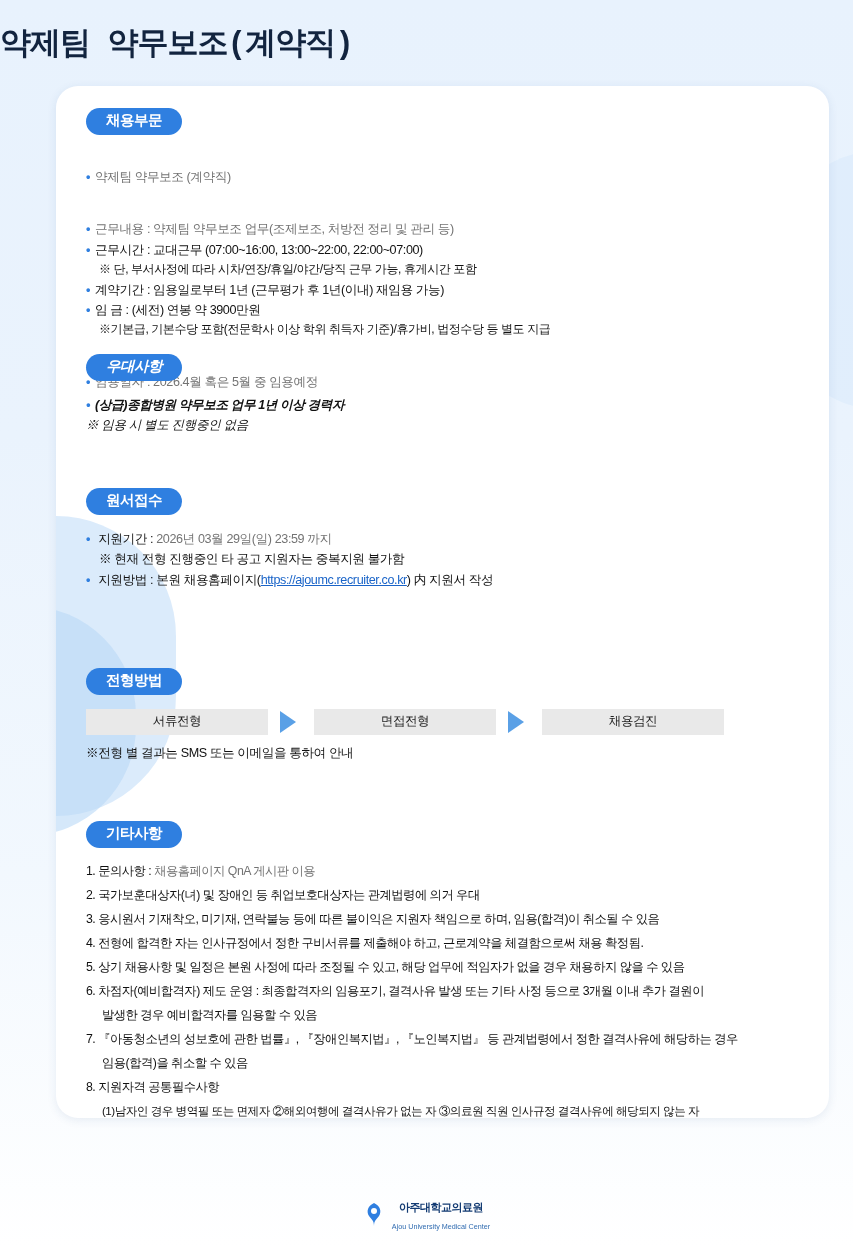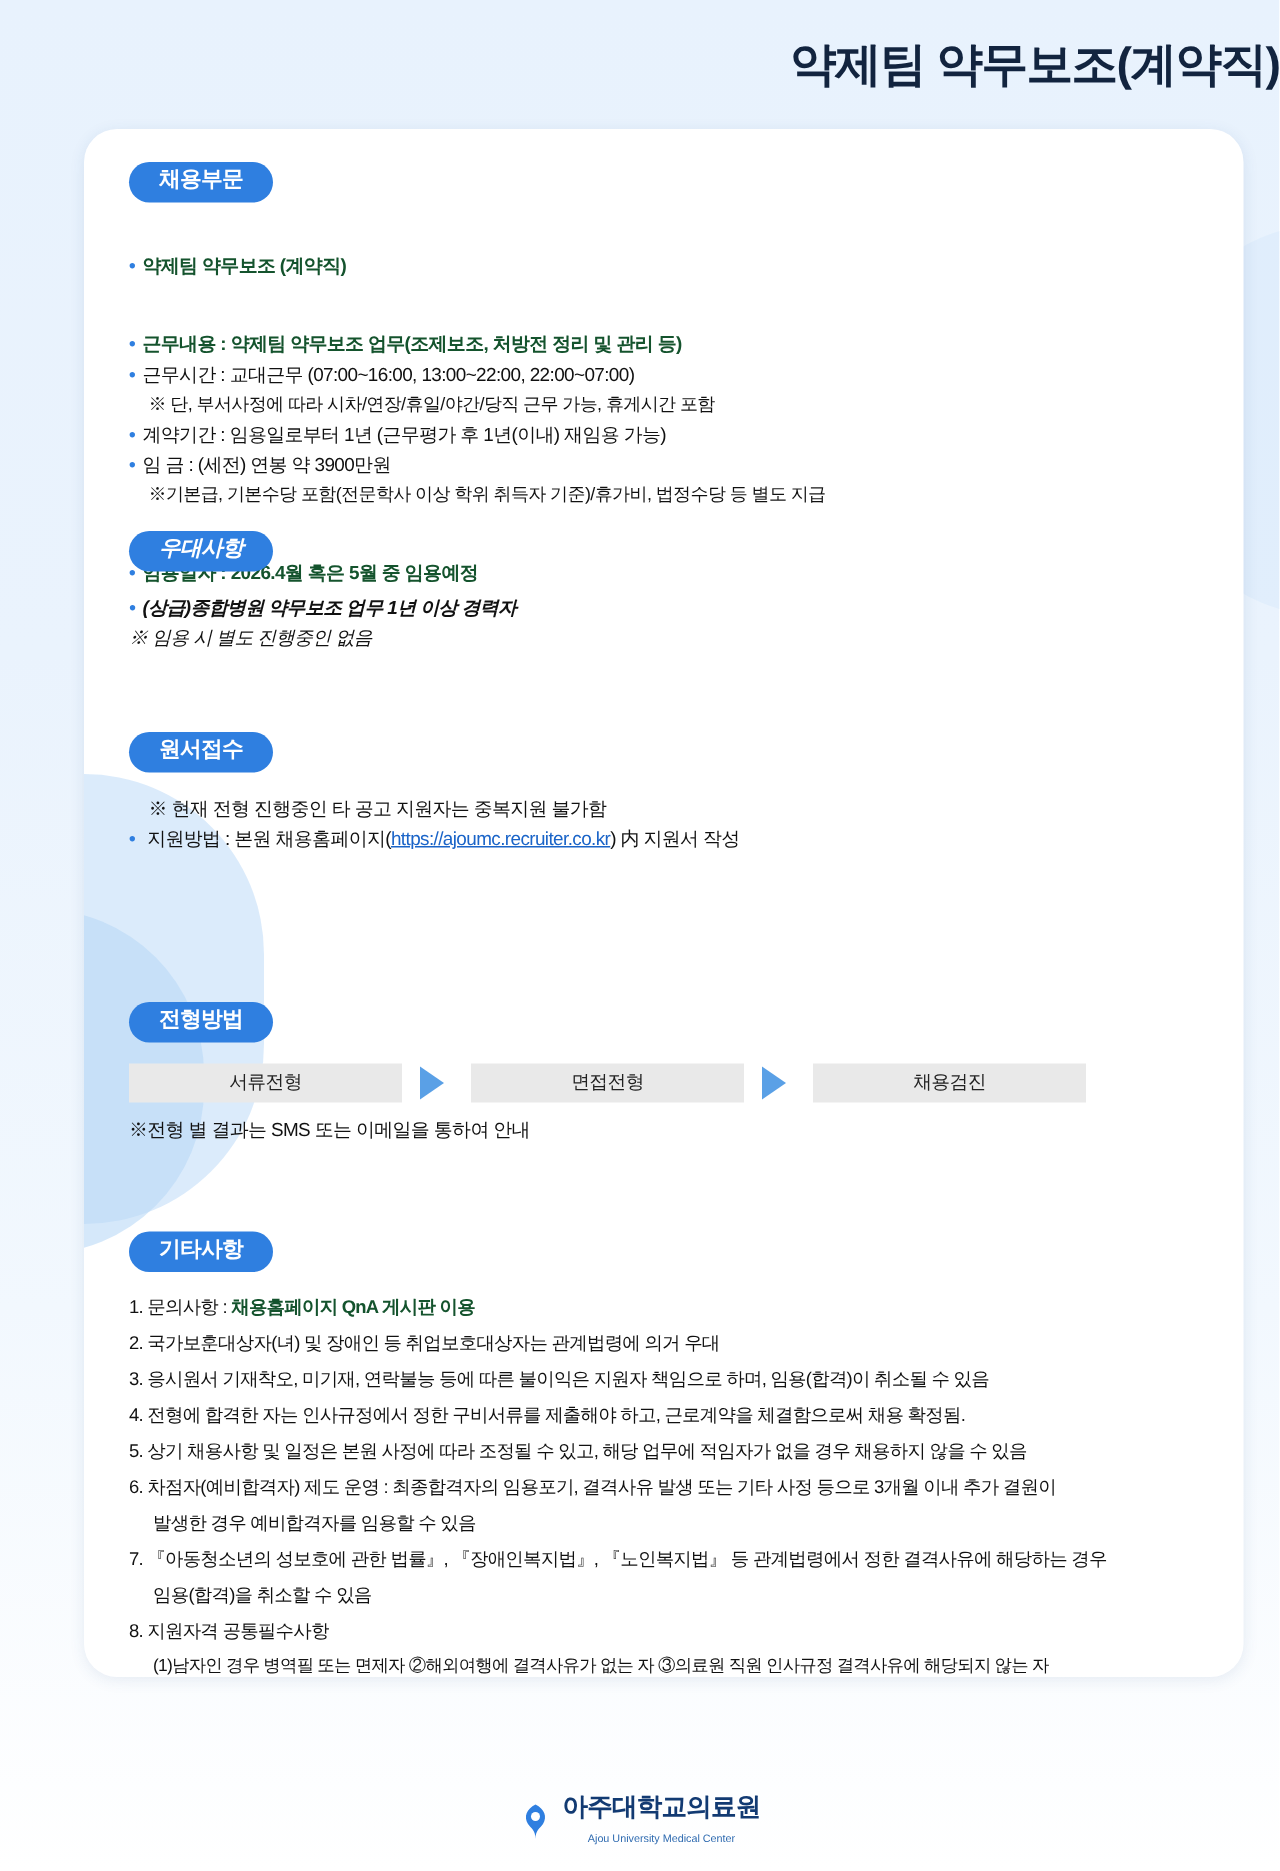--- a/index.html
+++ b/index.html
@@ -48,24 +48,25 @@
     right: -70px;
     top: 150px;
     width: 150px;
     height: 260px;
     background: #d8e9fb;
     border-radius: 110px 0 0 110px;
     opacity: .55;
   }
   .header {
     position: relative;
-    text-align: right;
+    text-align: left;
     padding-top: 22px;
     height: 62px;
     box-sizing: border-box;
+    font-family: Liberation Mono, monospace;
   }
   .header h1 {
     margin: 0;
     font-size: 31px;
     font-weight: bold;
     letter-spacing: -1px;
     color: #12243f;
   }
   .card {
     position: absolute;
@@ -94,21 +95,21 @@
     position: absolute;
     left: 30px;
   }
   .sec-body {
     margin-top: 10px;
     font-size: 12.6px;
     line-height: 1.62;
     color: #111;
     letter-spacing: -0.4px;
   }
-  .blue { color: #14532d; font-weight: bold; margin-top: 32px; }
+  .blue { color: #737373; font-weight: normal; margin-top: 32px; }
   .row { white-space: nowrap; }
   .bullet::before {
     content: "•";
     color: #2f7fe0;
     font-weight: bold;
     margin-right: 5px;
   }
   .indent { padding-left: 13px; }
   .small { font-size: 12px; }
   .lnk { color: #1a64c8; text-decoration: underline; }
@@ -158,21 +159,21 @@
     width: 853px;
     text-align: center;
   }
   .logo-wrap {
     display: inline-flex;
     align-items: center;
     gap: 7px;
   }
   .logo-mark { display: block; }
   .logo-text-ko {
-    font-size: 17px;
+    font-size: 11px;
     font-weight: bold;
     color: #123a72;
     letter-spacing: -0.5px;
     line-height: 1.1;
   }
   .logo-text-en {
     font-size: 7.2px;
     color: #2f6bb0;
     letter-spacing: 0px;
     line-height: 1.2;
@@ -212,20 +213,23 @@
       <span class="pill">우대사항</span>
       <div class="sec-body" style="margin-top:14px;">
         <div class="row bullet" style="font-weight:bold;">(상급)종합병원 약무보조 업무 1년 이상 경력자</div>
         <div class="row">※ 임용 시 별도 진행중인  없음</div>
       </div>
     </div>
 
     <div class="section" style="top:402px; left:30px; width:720px;">
       <span class="pill">원서접수</span>
       <div class="sec-body" style="margin-top:14px;">
+        <div class="row bullet">
+          <span>지원기간 : </span><span class="blue">2026년 03월 29일(일) 23:59 까지</span>
+        </div>
         <div class="row indent">※ 현재 전형 진행중인 타 공고 지원자는 중복지원 불가함</div>
         <div class="row bullet">
           <span>지원방법 : 본원 채용홈페이지(</span><a class="lnk" href="#">https://ajoumc.recruiter.co.kr</a><span>) 内 지원서 작성</span>
         </div>
       </div>
     </div>
 
     <div class="section" style="top:582px; left:30px; width:720px;">
       <span class="pill">전형방법</span>
       <div class="process">

